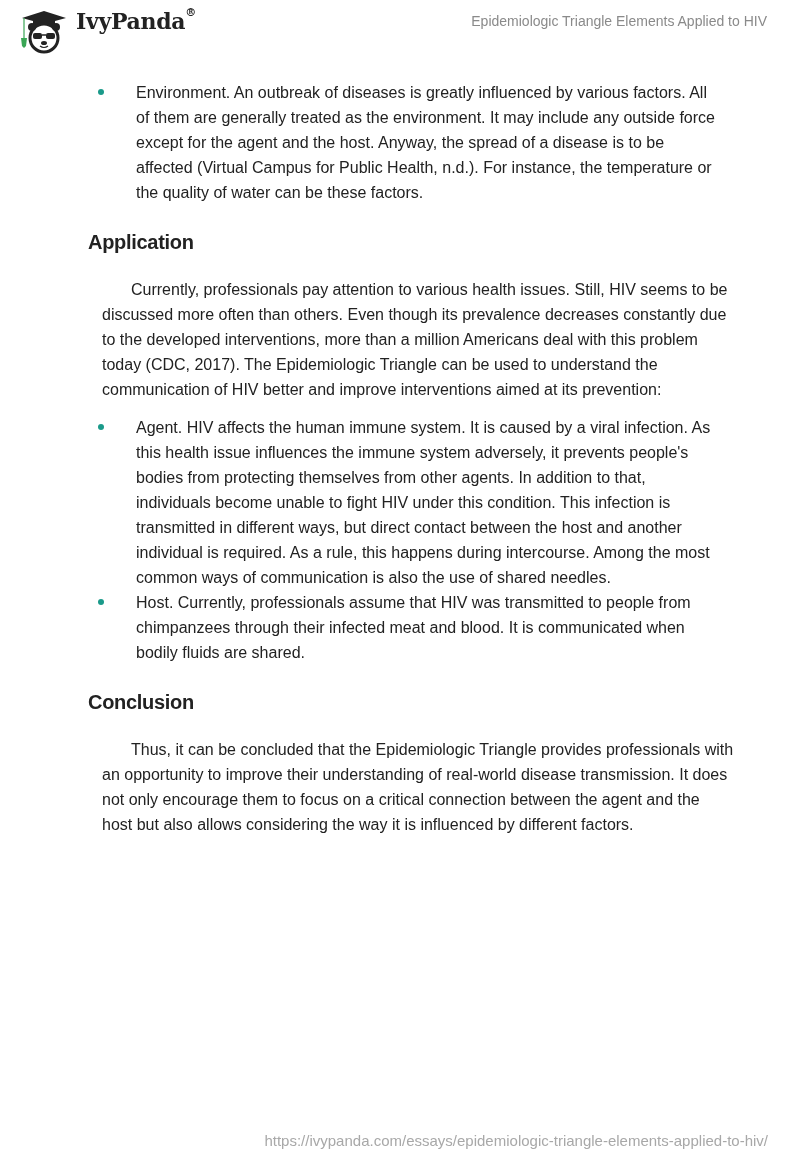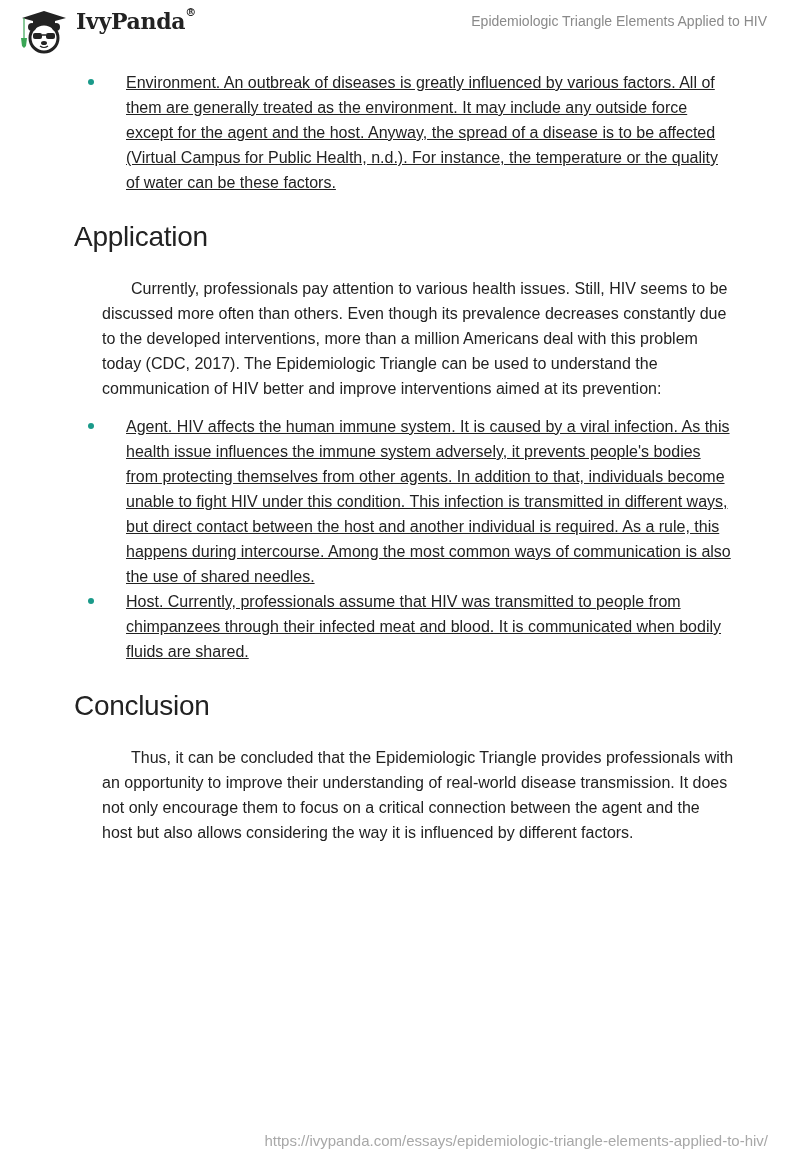--- a/index.html
+++ b/index.html
@@ -7,25 +7,25 @@
          font-family: "Liberation Sans", sans-serif; color: #222222; }
   .header { position: absolute; top: 0; left: 0; width: 800px; height: 60px; }
   .logo { position: absolute; left: 16px; top: 8px; display: flex; align-items: flex-start; }
   .logo svg { width: 56px; height: 46px; }
   .logo-text { font-family: "DejaVu Serif", serif; font-weight: bold; font-size: 22px; color: #222; margin-left: 4px; letter-spacing: -0.3px; }
   .logo-text sup { font-size: 11px; font-weight: bold; vertical-align: top; position: relative; top: -2px; }
   .doc-title { position: absolute; right: 33px; top: 13px; font-size: 14px; color: #8a8a8a; text-align: right; }
   .content { position: absolute; left: 74px; top: 70px; width: 660px; }
   p { margin: 0; font-size: 16px; line-height: 25px; color: #222; }
   .indent { text-indent: 29px; margin-left: 28px; }
-  ul { list-style: none; margin: 0; padding: 0; text-decoration: underline; }
+  ul { list-style: none; margin: 10px; padding: 0; }
   li { position: relative; padding-left: 52px; font-size: 16px; line-height: 25px; color: #222; }
   li .bullet { position: absolute; left: 14px; top: 9px; width: 6px; height: 6px; border-radius: 50%; background: #1a9a8a; }
   .cont-item { padding-left: 52px; font-size: 16px; line-height: 25px; }
-  h2 { font-size: 28px; font-weight: normal; margin: 0; color: #222; letter-spacing: -0.3px; }
+  h2 { font-size: 20px; font-weight: bold; margin: 14px; color: #222; letter-spacing: -0.3px; }
   .footer-url { position: absolute; right: 32px; top: 1132px; font-size: 15px; color: #a8a8a8; }
 </style>
 </head>
 <body>
 
 <div class="header">
   <div class="logo">
     <span>
       <svg viewBox="0 0 56 46" xmlns="http://www.w3.org/2000/svg">
         <polygon points="6,10 28,3 50,10 28,16" fill="#222"></polygon>

